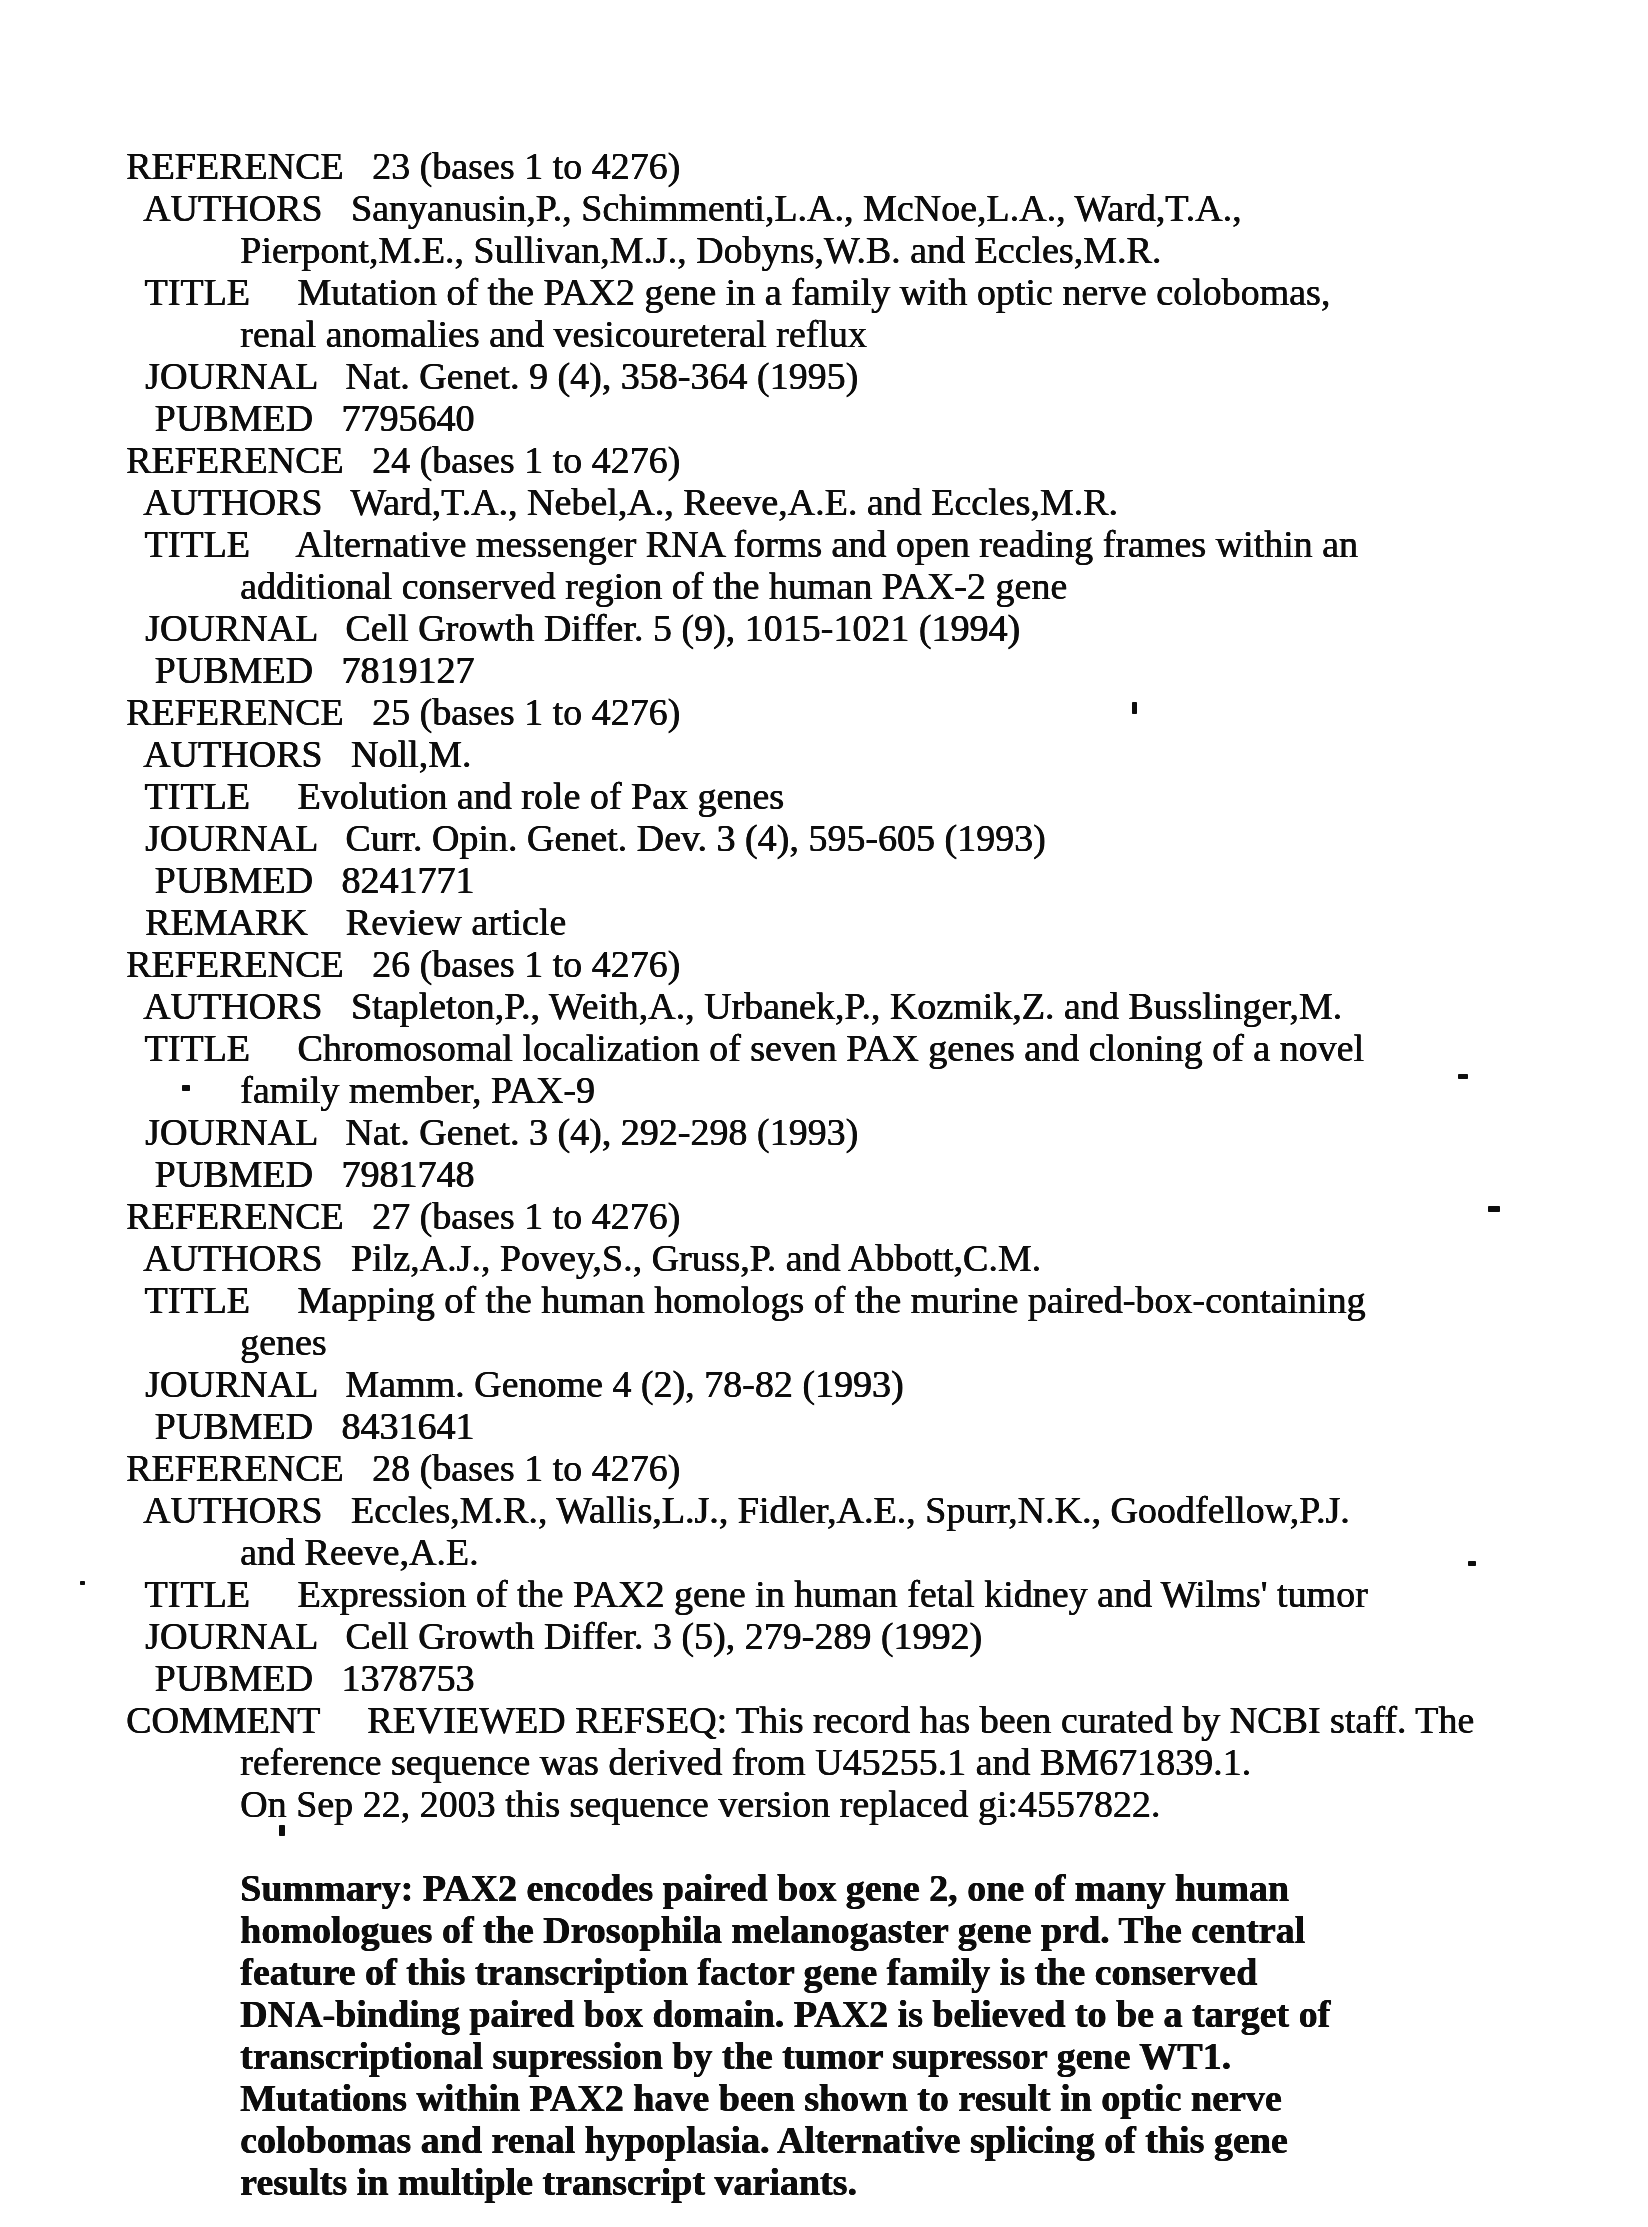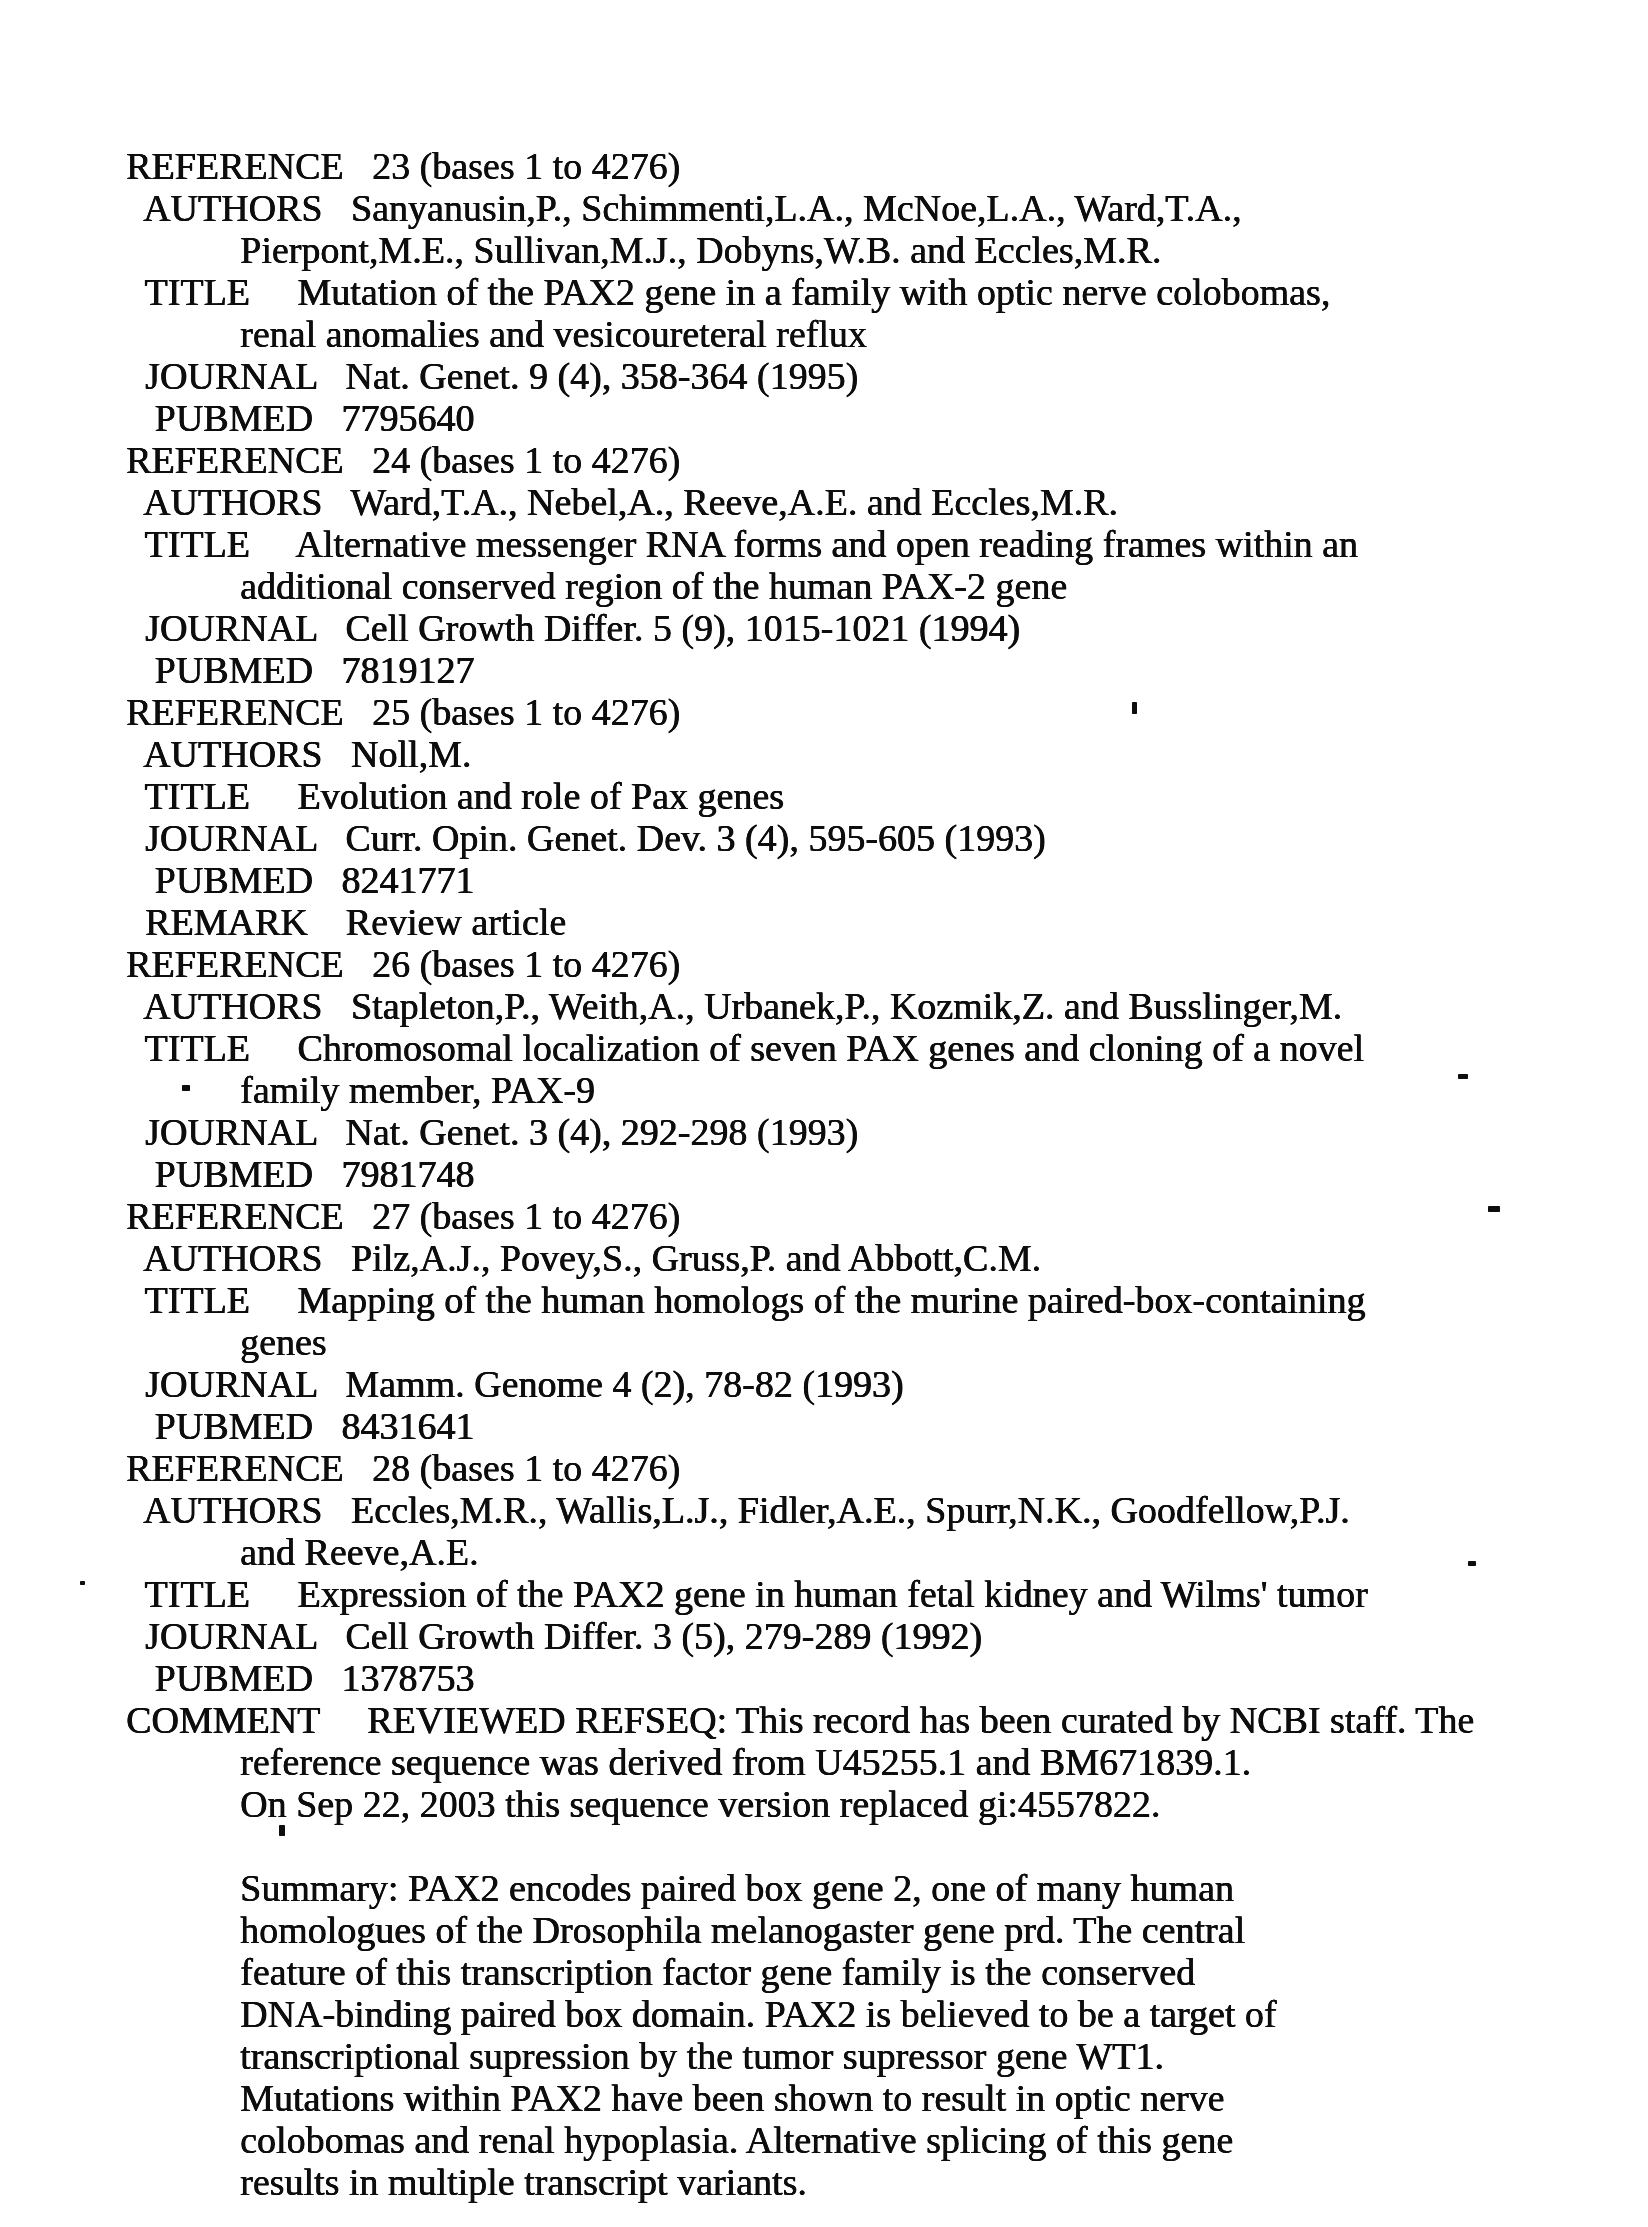--- a/index.html
+++ b/index.html
@@ -16,21 +16,21 @@
     top: 145px;
     font-family: "Liberation Serif", "DejaVu Serif", serif;
     font-size: 38px;
     line-height: 42px;
     color: #0d0d0d;
     white-space: pre;
     
     text-shadow: 0.6px 0 0 currentColor, 0 0.3px 0 currentColor;
   }
   .record-line { white-space: pre; }
-  .block.gap-above { margin-top: 42px; }
+  .block.gap-above { margin-top: 42px; font-weight: bold; }
   .speck {
     position: absolute;
     background: #0d0d0d;
     border-radius: 0.8px;
   }
 </style>
 </head>
 <body>
 
 <div class="page" style="background: rgb(255, 255, 255);">

